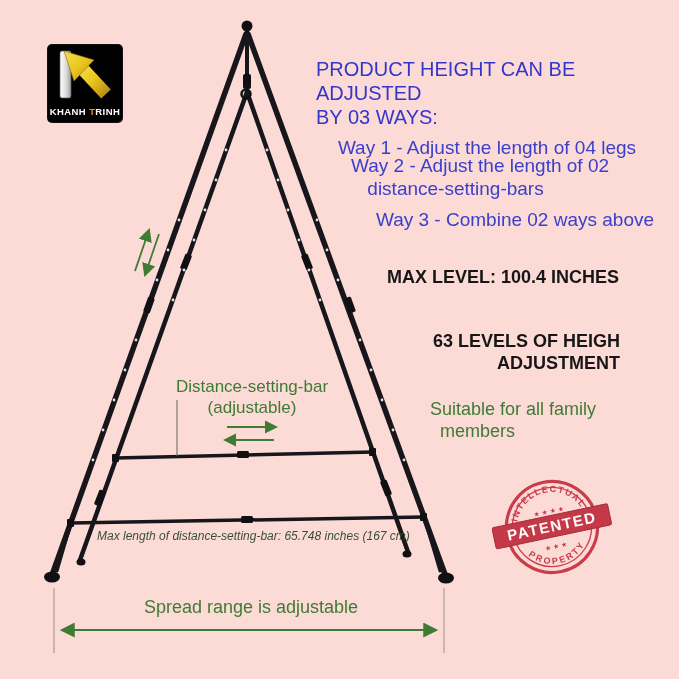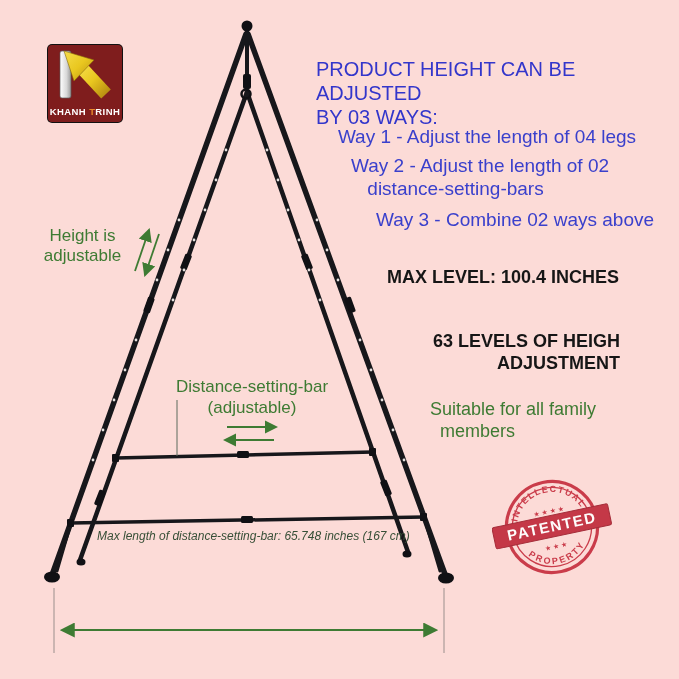--- a/index.html
+++ b/index.html
@@ -6,38 +6,38 @@
   .stage{
     position:relative;width:679px;height:679px;overflow:hidden;
     background:#fcdbd7;
     font-family:"Liberation Sans",sans-serif;
   }
   .stage svg.frame-svg{position:absolute;left:0;top:0;}
   .abs{position:absolute;}
   
   .logo{
     left:48px;top:45px;width:74px;height:77px;
-    background:#7f1d1d;border-radius:4px;
+    background:#000000;border-radius:4px;
     display:flex;flex-direction:column;align-items:center;justify-content:flex-end;
     box-shadow:0 0 0 1px #111;
   }
   .logo-mark{position:absolute;left:5px;top:3px;}
   .logo-caption{
     color:#ffffff;font-size:9.5px;font-weight:bold;letter-spacing:.4px;
     padding-bottom:5px;white-space:nowrap;
   }
   .logo-caption .w1{margin-right:3px;}
   .logo-caption .accent{color:#e88a2a;}
   
   .headline{
     left:316px;top:57px;width:364px;
     color:#3336cb;font-size:20px;font-weight:normal;line-height:24px;
   }
   .way{color:#3a40cc;font-size:19px;line-height:22px;text-align:center;}
-  .way1{left:317px;top:126px;width:340px;}
+  .way1{left:317px;top:137px;width:340px;}
   .way2a{left:330px;top:155px;width:300px;}
   .way2b{left:318px;top:178px;width:275px;}
   .way3{left:340px;top:209px;width:350px;}
   
   .spec{color:#161616;font-weight:bold;font-size:18px;text-align:right;line-height:22px;}
   .max-level{left:379px;top:266px;width:240px;}
   .levels{left:380px;top:330px;width:240px;}
   
   .green{color:#3e7b33;}
   .suitable{left:430px;top:398px;font-size:18px;line-height:22px;}
@@ -186,29 +186,26 @@
   <div class="abs spec max-level">MAX LEVEL: 100.4 INCHES</div>
   <div class="abs spec levels">
     <div>63 LEVELS OF HEIGH</div>
     <div>ADJUSTMENT</div>
   </div>
   <div class="abs green suitable">
     <div>Suitable for all family</div>
     <div class="ind">members</div>
   </div>
 
-  <div class="abs green height-label">
-    <div>Height is</div>
-    <div>adjustable</div>
-  </div>
   <div class="abs green distance-label">
     <div>Distance-setting-bar</div>
     <div>(adjustable)</div>
   </div>
   <div class="abs max-length-note">Max length of distance-setting-bar: 65.748 inches (167 cm)</div>
+  <div class="abs green spread-label">Spread range is adjustable</div>
 
   <svg class="abs stamp" width="120" height="120" viewBox="0 0 120 120">
     <g transform="rotate(-12 60 60)" opacity="0.92">
       <circle cx="60" cy="60" r="45.5" fill="none" stroke="#c62f3f" stroke-width="3.2"></circle>
       <circle cx="60" cy="60" r="39.5" fill="none" stroke="#c62f3f" stroke-width="1.3"></circle>
       <path id="arcT" d="M 25,60 A 35,35 0 0 1 95,60" fill="none"></path>
       <path id="arcB" d="M 23,60 A 37,37 0 0 0 97,60" fill="none"></path>
       <text font-size="9" font-weight="bold" fill="#c62f3f" letter-spacing="1.4" font-family="Liberation Sans, sans-serif">
         <textPath href="#arcT" startOffset="50%" text-anchor="middle">INTELLECTUAL</textPath>
       </text>

